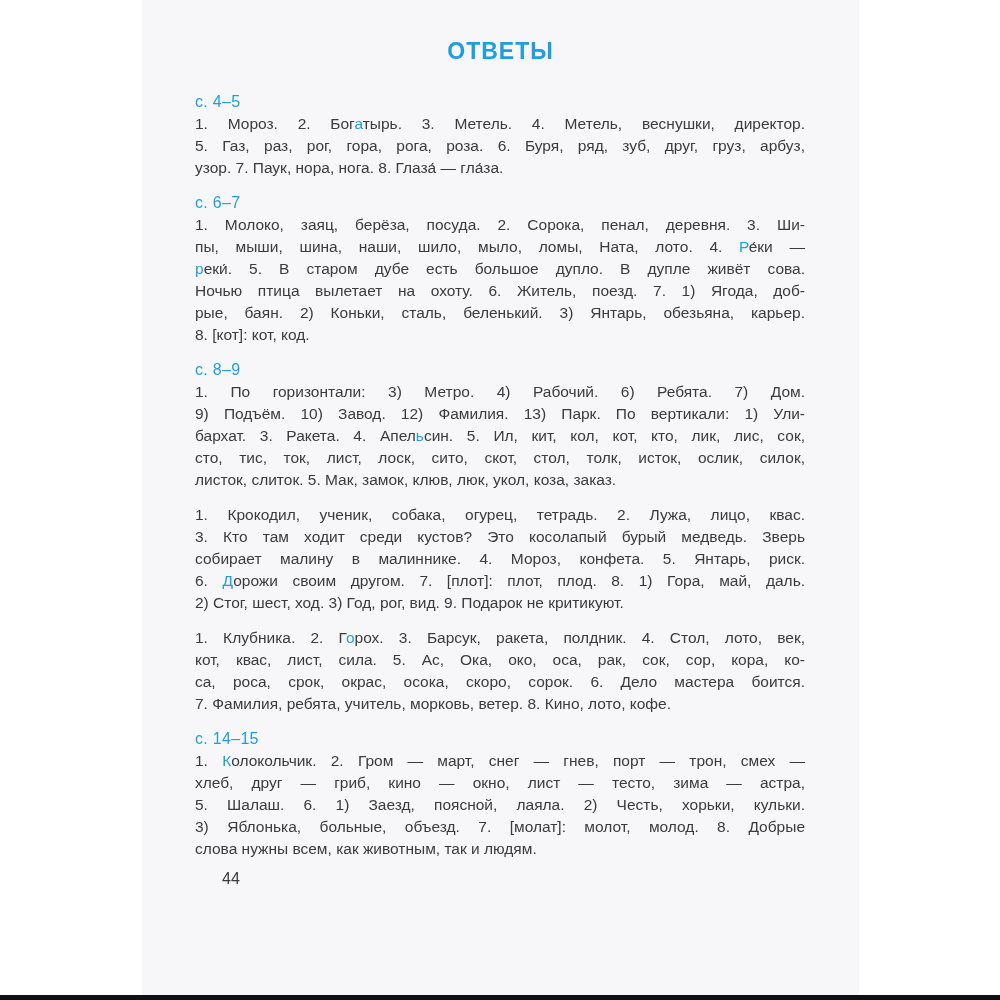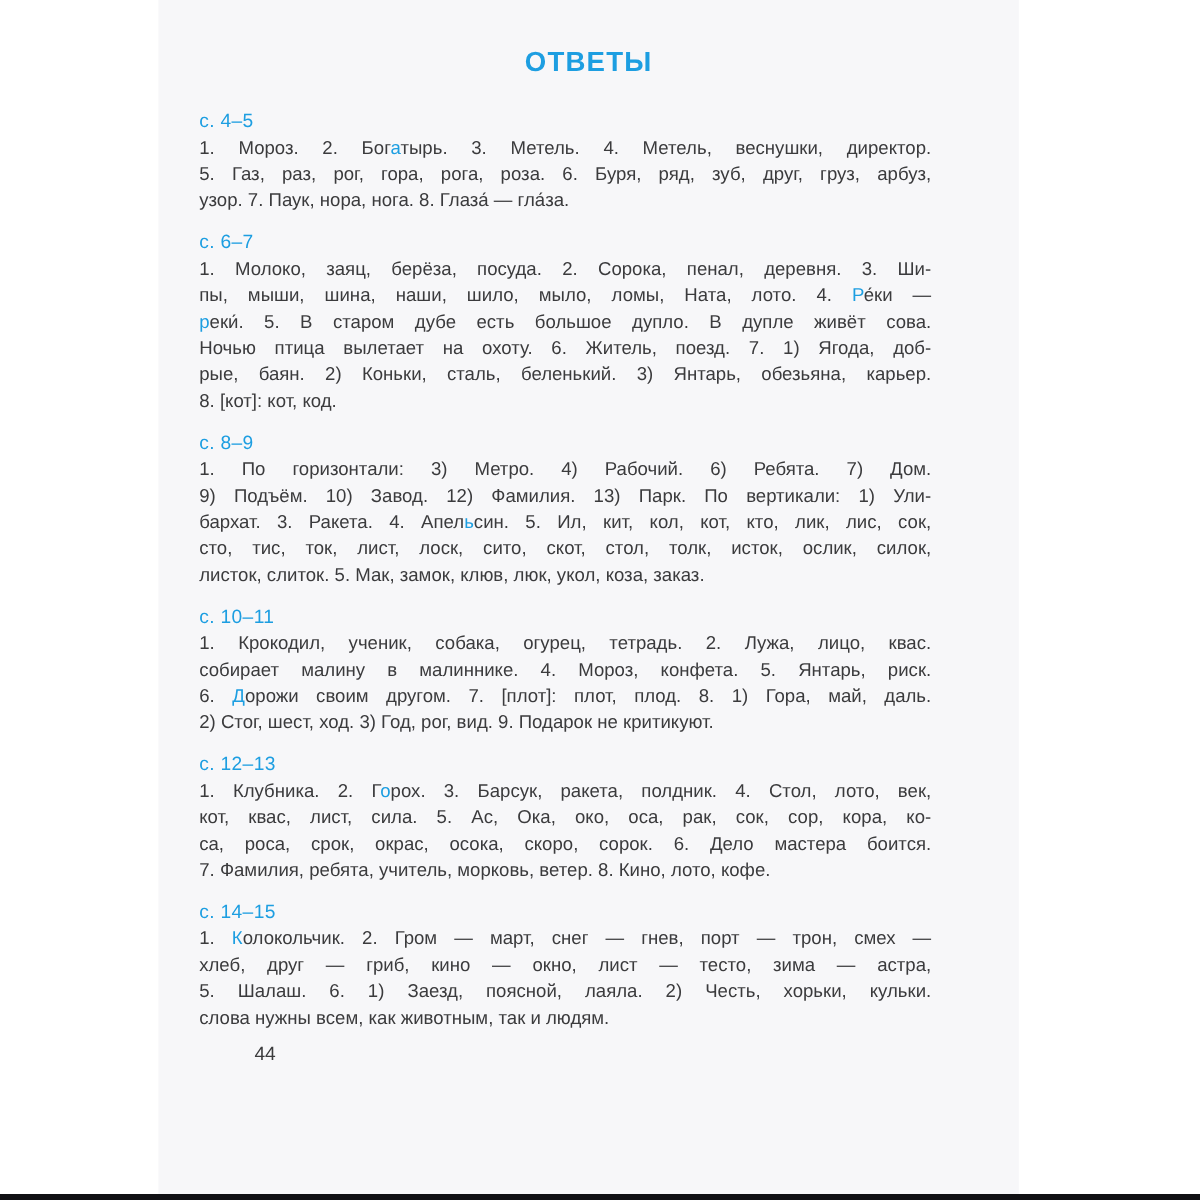--- a/index.html
+++ b/index.html
@@ -18,37 +18,37 @@
     --bar: #101014;
   }
   .canvas {
     position: relative;
     width: 1000px;
     height: 1000px;
     background: #ffffff;
   }
   .book-page {
     position: absolute;
-    left: 132px;
+    left: 142px;
     top: 0;
     width: 717px;
     height: 995px;
     background: var(--page-bg);
   }
   .page-title {
     margin-top: 38px;
     text-align: center;
     font-size: 23px;
     font-weight: bold;
     letter-spacing: 1px;
     color: var(--accent);
     line-height: 26px;
   }
   .content {
-    margin-left: 34px;
+    margin-left: 53px;
     width: 610px;
   }
   .section {
     margin-top: 13px;
   }
   .section:first-child {
     margin-top: 27px;
   }
   .sec-heading {
     color: var(--accent);
@@ -110,37 +110,37 @@
         </div>
         <div class="section">
           <div class="sec-heading">с. 8–9</div>
           <div class="line">1. По горизонтали: 3) Метро. 4) Рабочий. 6) Ребята. 7) Дом.</div>
           <div class="line">9) Подъём. 10) Завод. 12) Фамилия. 13) Парк. По вертикали: 1) Ули-</div>
           <div class="line">бархат. 3. Ракета. 4. Апел<span class="hl">ь</span>син. 5. Ил, кит, кол, кот, кто, лик, лис, сок,</div>
           <div class="line">сто, тис, ток, лист, лоск, сито, скот, стол, толк, исток, ослик, силок,</div>
           <div class="line last">листок, слиток. 5. Мак, замок, клюв, люк, укол, коза, заказ.</div>
         </div>
         <div class="section">
-          <div class="sec-heading">с. 10–11</div>
           <div class="line">1. Крокодил, ученик, собака, огурец, тетрадь. 2. Лужа, лицо, квас.</div>
+          <div class="line">3. Кто там ходит среди кустов? Это косолапый бурый медведь. Зверь</div>
           <div class="line">собирает малину в малиннике. 4. Мороз, конфета. 5. Янтарь, риск.</div>
           <div class="line">6. <span class="hl">Д</span>орожи своим другом. 7. [плот]: плот, плод. 8. 1) Гора, май, даль.</div>
           <div class="line last">2) Стог, шест, ход. 3) Год, рог, вид. 9. Подарок не критикуют.</div>
         </div>
         <div class="section">
-          <div class="sec-heading">с. 12–13</div>
           <div class="line">1. Клубника. 2. Г<span class="hl">о</span>рох. 3. Барсук, ракета, полдник. 4. Стол, лото, век,</div>
           <div class="line">кот, квас, лист, сила. 5. Ас, Ока, око, оса, рак, сок, сор, кора, ко-</div>
           <div class="line">са, роса, срок, окрас, осока, скоро, сорок. 6. Дело мастера боится.</div>
           <div class="line last">7. Фамилия, ребята, учитель, морковь, ветер. 8. Кино, лото, кофе.</div>
         </div>
         <div class="section">
           <div class="sec-heading">с. 14–15</div>
           <div class="line">1. <span class="hl">К</span>олокольчик. 2. Гром — март, снег — гнев, порт — трон, смех —</div>
           <div class="line">хлеб, друг — гриб, кино — окно, лист — тесто, зима — астра,</div>
           <div class="line">5. Шалаш. 6. 1) Заезд, поясной, лаяла. 2) Честь, хорьки, кульки.</div>
+          <div class="line">3) Яблонька, больные, объезд. 7. [молат]: молот, молод. 8. Добрые</div>
           <div class="line last">слова нужны всем, как животным, так и людям.</div>
         </div>
       </div>
     <div class="page-number">44</div>
   </div>
   <div class="footer-bar"></div>
 </div>
 
 </body></html>

